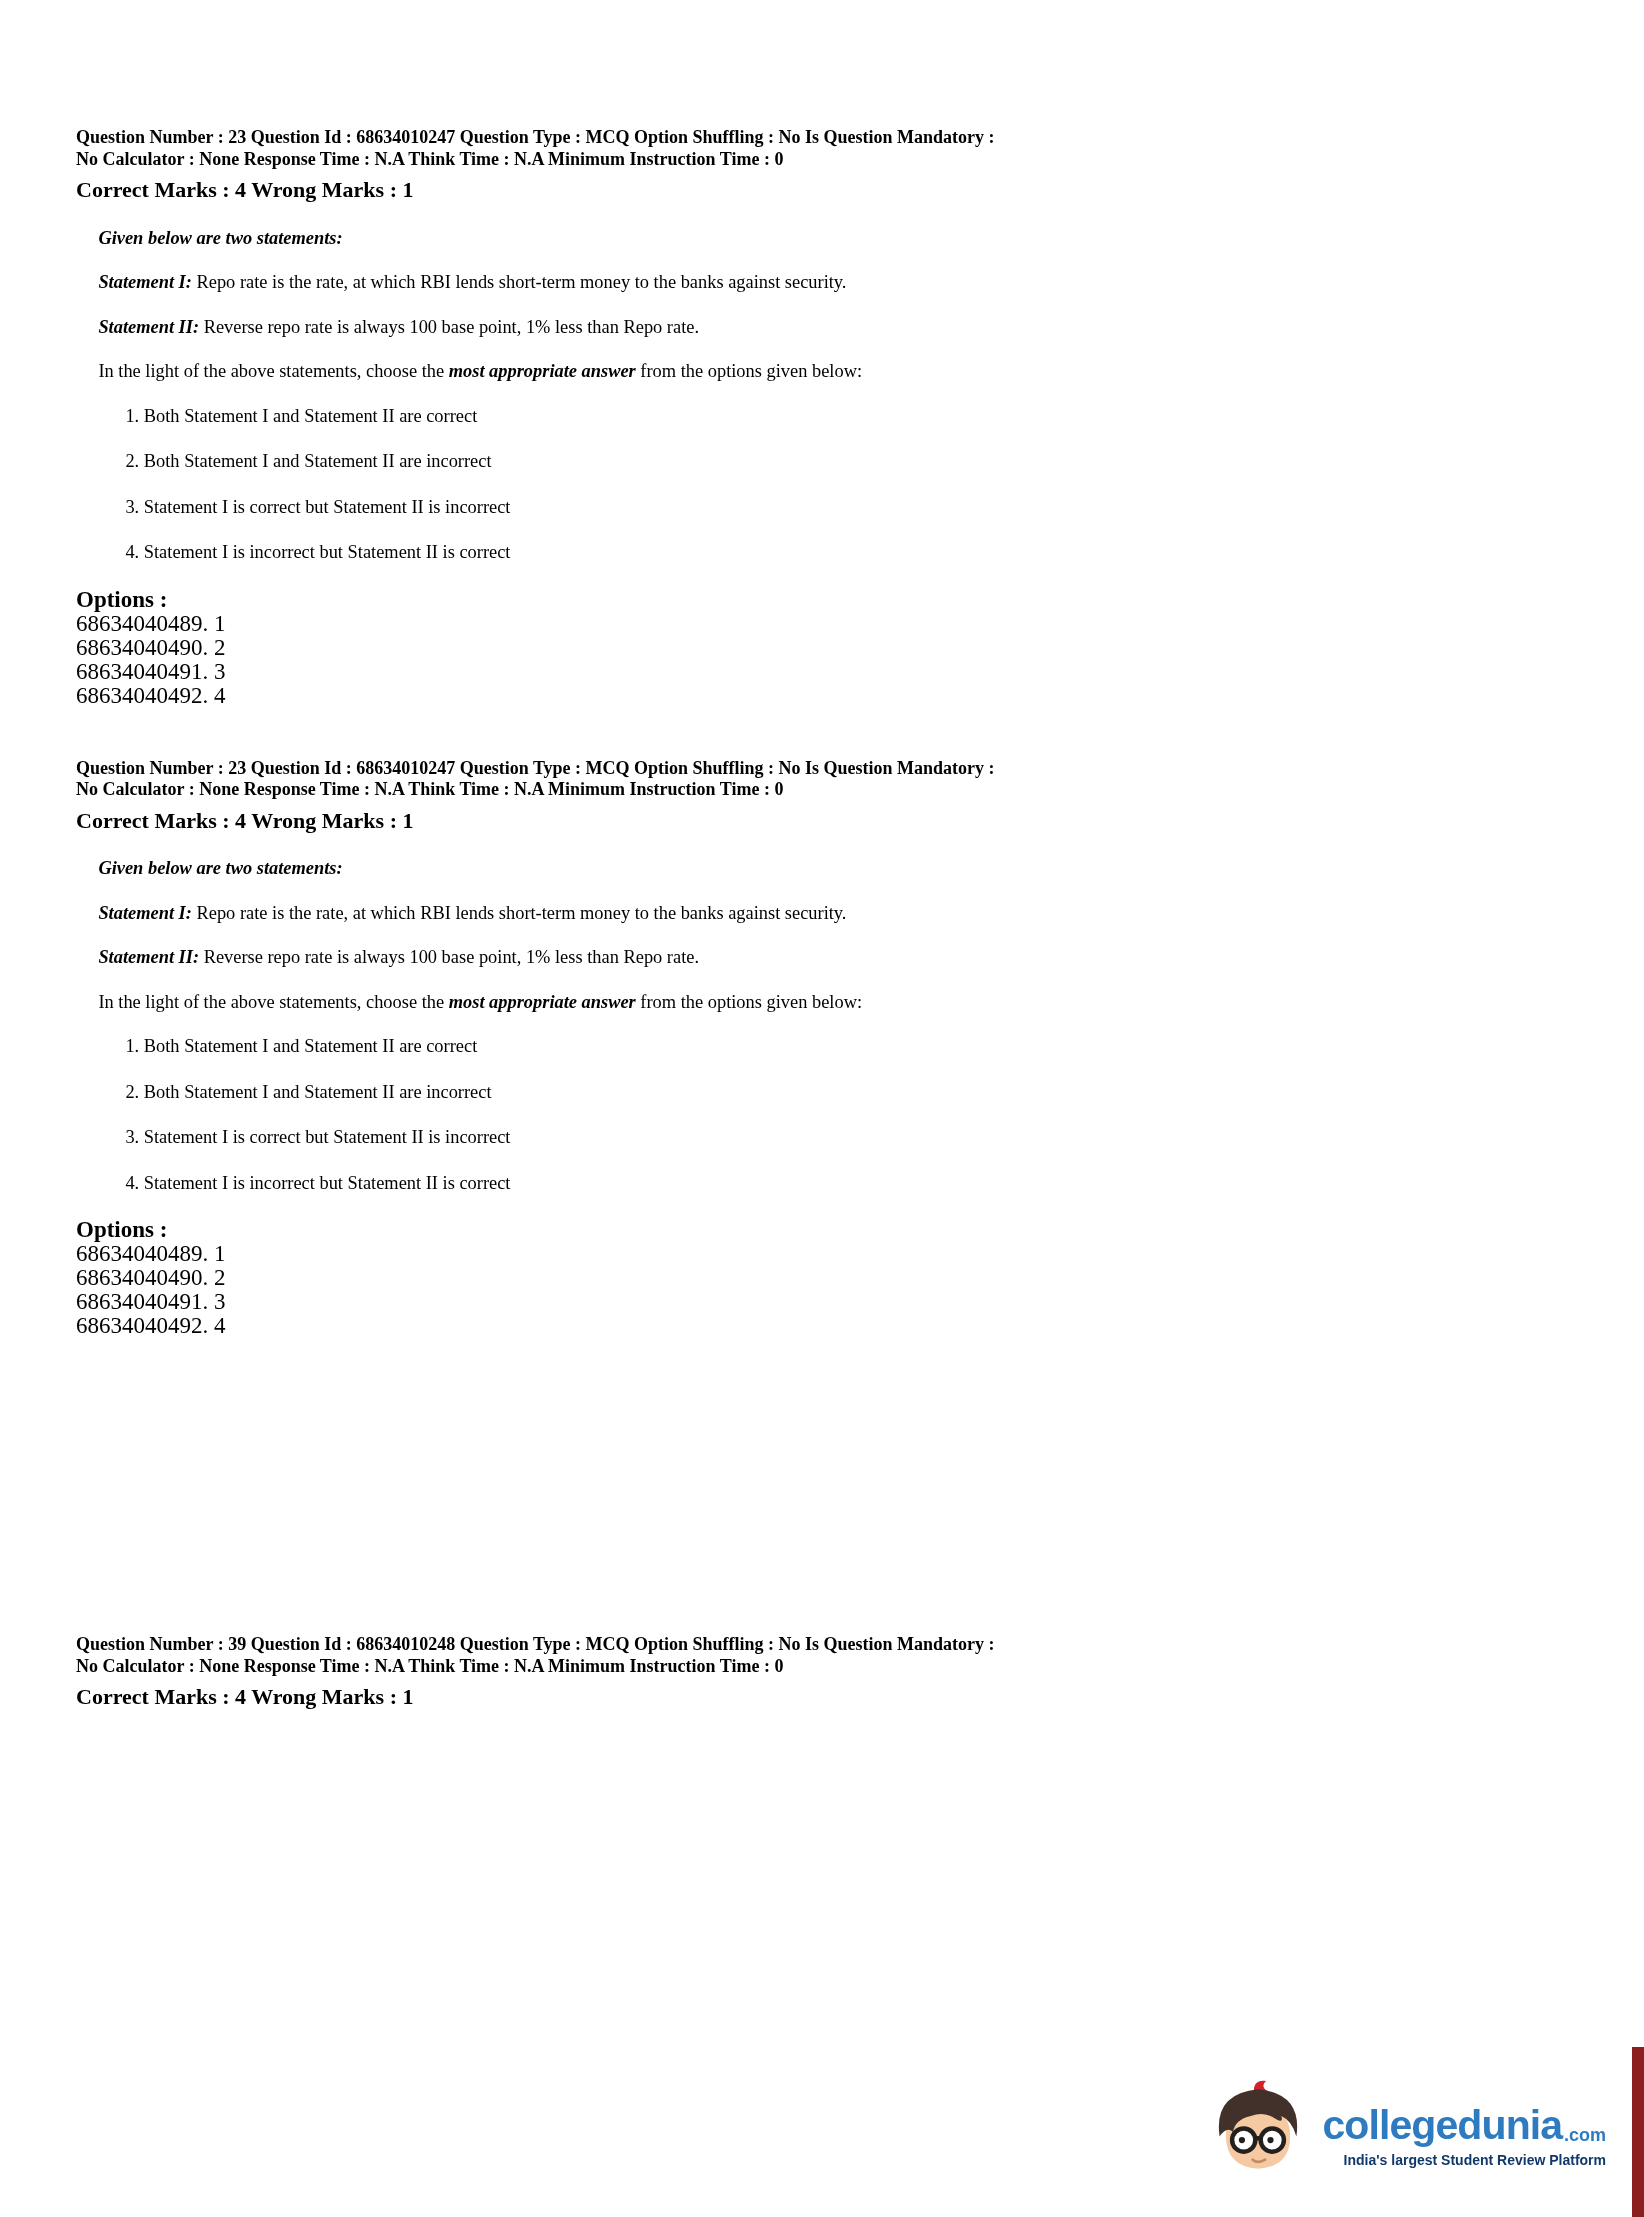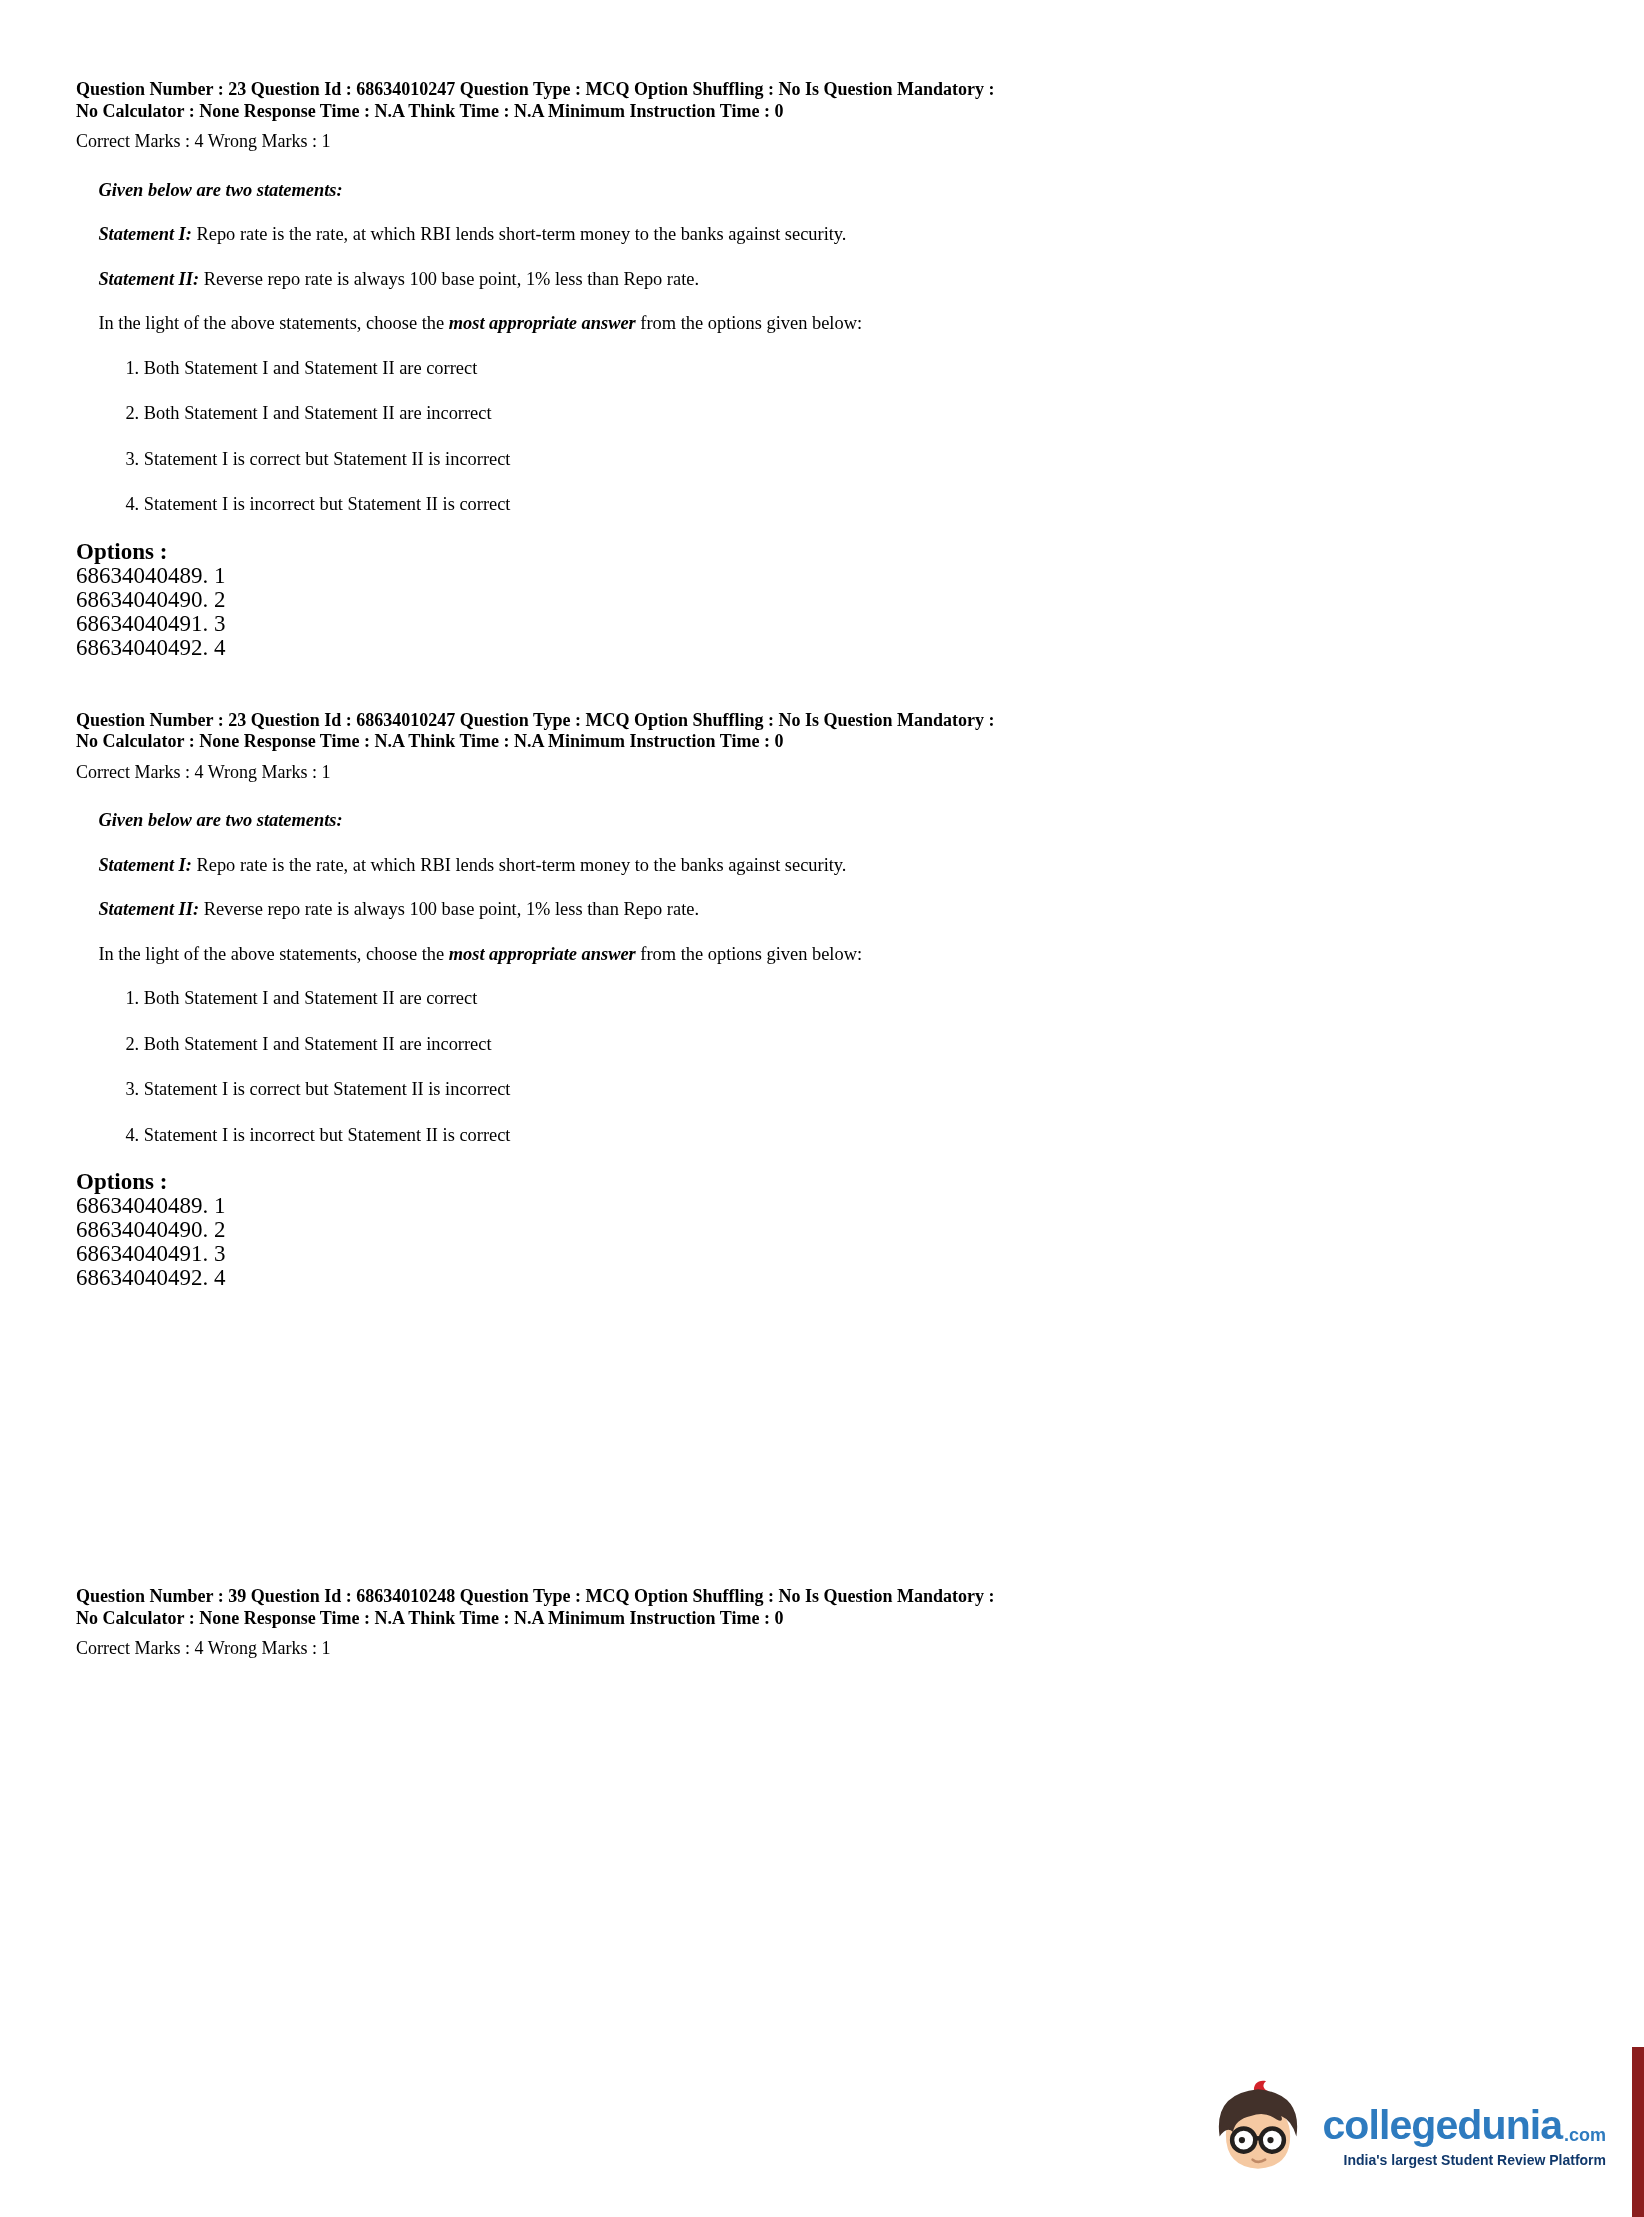--- a/index.html
+++ b/index.html
@@ -6,27 +6,27 @@
   html, body { margin: 0; padding: 0; }
   body {
     width: 1644px;
     height: 2217px;
     background: #ffffff;
     color: #000000;
     font-family: "Liberation Serif", serif;
     position: relative;
     overflow: hidden;
   }
-  .page { padding: 79px 72px 0 76px; }
+  .page { padding: 79px 72px 0 76px; margin-top: 48px; }
 
   .question { margin-bottom: 50px; }
   .question.q24 { margin-top: 296px; }
 
   .q-meta { font-weight: bold; font-size: 18px; line-height: 21.5px; }
-  .q-marks { font-weight: normal; font-size: 18px; line-height: 21.5px; margin-top: 9px; }
+  .q-marks { font-weight: bold; font-size: 22px; line-height: 21.5px; margin-top: 9px; }
 
   .q-body { margin: 27px 0 0 22.4px; font-size: 18.4px; }
   .q-body p { margin: 0 0 23px 0; line-height: 21.5px; }
   .bold { font-weight: bold; font-style: italic; }
 
   .choices { margin-left: 27px; }
   .choices p { margin-bottom: 24px; }
 
   .options { font-size: 23px; line-height: 24px; margin-top: 14.3px; }
   .options .options-label { font-weight: bold; }

